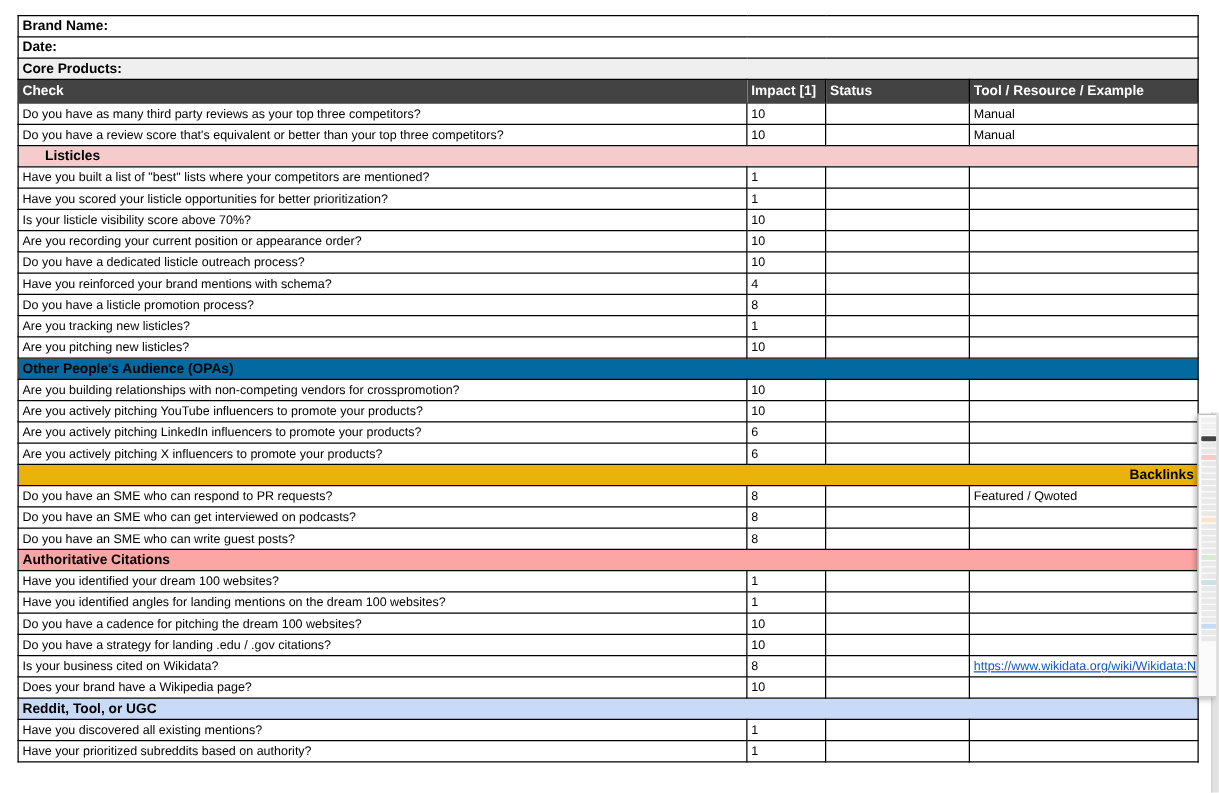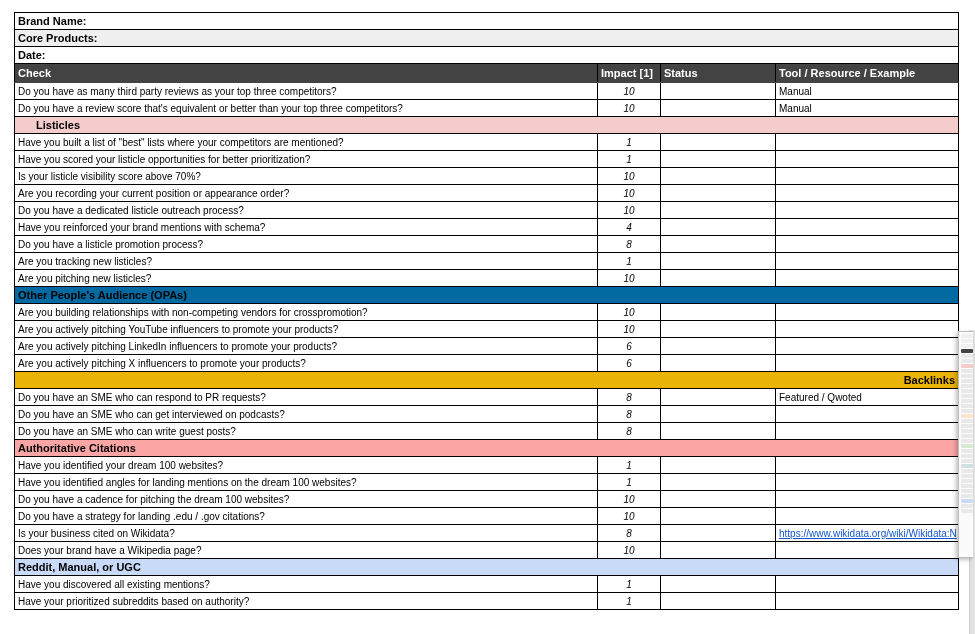--- a/index.html
+++ b/index.html
@@ -25,21 +25,21 @@
     vertical-align:middle;
     font-weight:normal;
   }
   tr.meta-row td{font-weight:bold;font-size:11px;}
   tr.meta-row.shaded td{background:#efefef;}
   tr.header-row th{
     background:#434343;color:#ffffff;font-weight:bold;font-size:11px;height:18px;
     border-color:#434343 #000;
   }
   tr.section-row td{font-weight:bold;font-size:11px;}
-  td.impact-cell{text-align:center;font-style:italic;}
+  td.impact-cell{text-align:left;}
   a.cell-link{color:#1155cc;text-decoration:underline;cursor:pointer;}
   
   .scroll-strip{
     position:absolute;right:0;top:330px;width:5px;height:304px;
     background:#e2e2e2;border-left:1px solid #cdcdcd;
   }
   .minimap{
     position:absolute;right:2px;top:331px;width:15px;height:227px;
     background:#fbfbfb;border:1px solid #bdbdbd;border-right:none;
     box-shadow:-2px 2px 4px rgba(0,0,0,0.25);
@@ -56,25 +56,25 @@
   <colgroup>
     <col style="width:583px">
     <col style="width:63px">
     <col style="width:115px">
     <col style="width:183px">
   </colgroup>
   <tbody>
       <tr class="meta-row">
         <td colspan="4">Brand Name:</td>
       </tr>
+      <tr class="meta-row">
+        <td colspan="4">Date:</td>
+      </tr>
       <tr class="meta-row shaded">
         <td colspan="4">Core Products:</td>
-      </tr>
-      <tr class="meta-row">
-        <td colspan="4">Date:</td>
       </tr>
       <tr class="header-row">
         <th>Check</th>
         <th>Impact [1]</th>
         <th>Status</th>
         <th>Tool / Resource / Example</th>
       </tr>
       <tr class="item-row">
         <td>Do you have as many third party reviews as your top three competitors?</td>
         <td class="impact-cell">10</td>
@@ -225,21 +225,21 @@
         <td></td>
         <td><a class="cell-link">https://www.wikidata.org/wiki/Wikidata:N</a></td>
       </tr>
       <tr class="item-row">
         <td>Does your brand have a Wikipedia page?</td>
         <td class="impact-cell">10</td>
         <td></td>
         <td></td>
       </tr>
       <tr class="section-row">
-        <td colspan="4" style="background: rgb(201, 218, 248);">Reddit, Manual, or UGC</td>
+        <td colspan="4" style="background: rgb(201, 218, 248);">Reddit, Tool, or UGC</td>
       </tr>
       <tr class="item-row">
         <td>Have you discovered all existing mentions?</td>
         <td class="impact-cell">1</td>
         <td></td>
         <td></td>
       </tr>
       <tr class="item-row">
         <td>Have your prioritized subreddits based on authority?</td>
         <td class="impact-cell">1</td>

